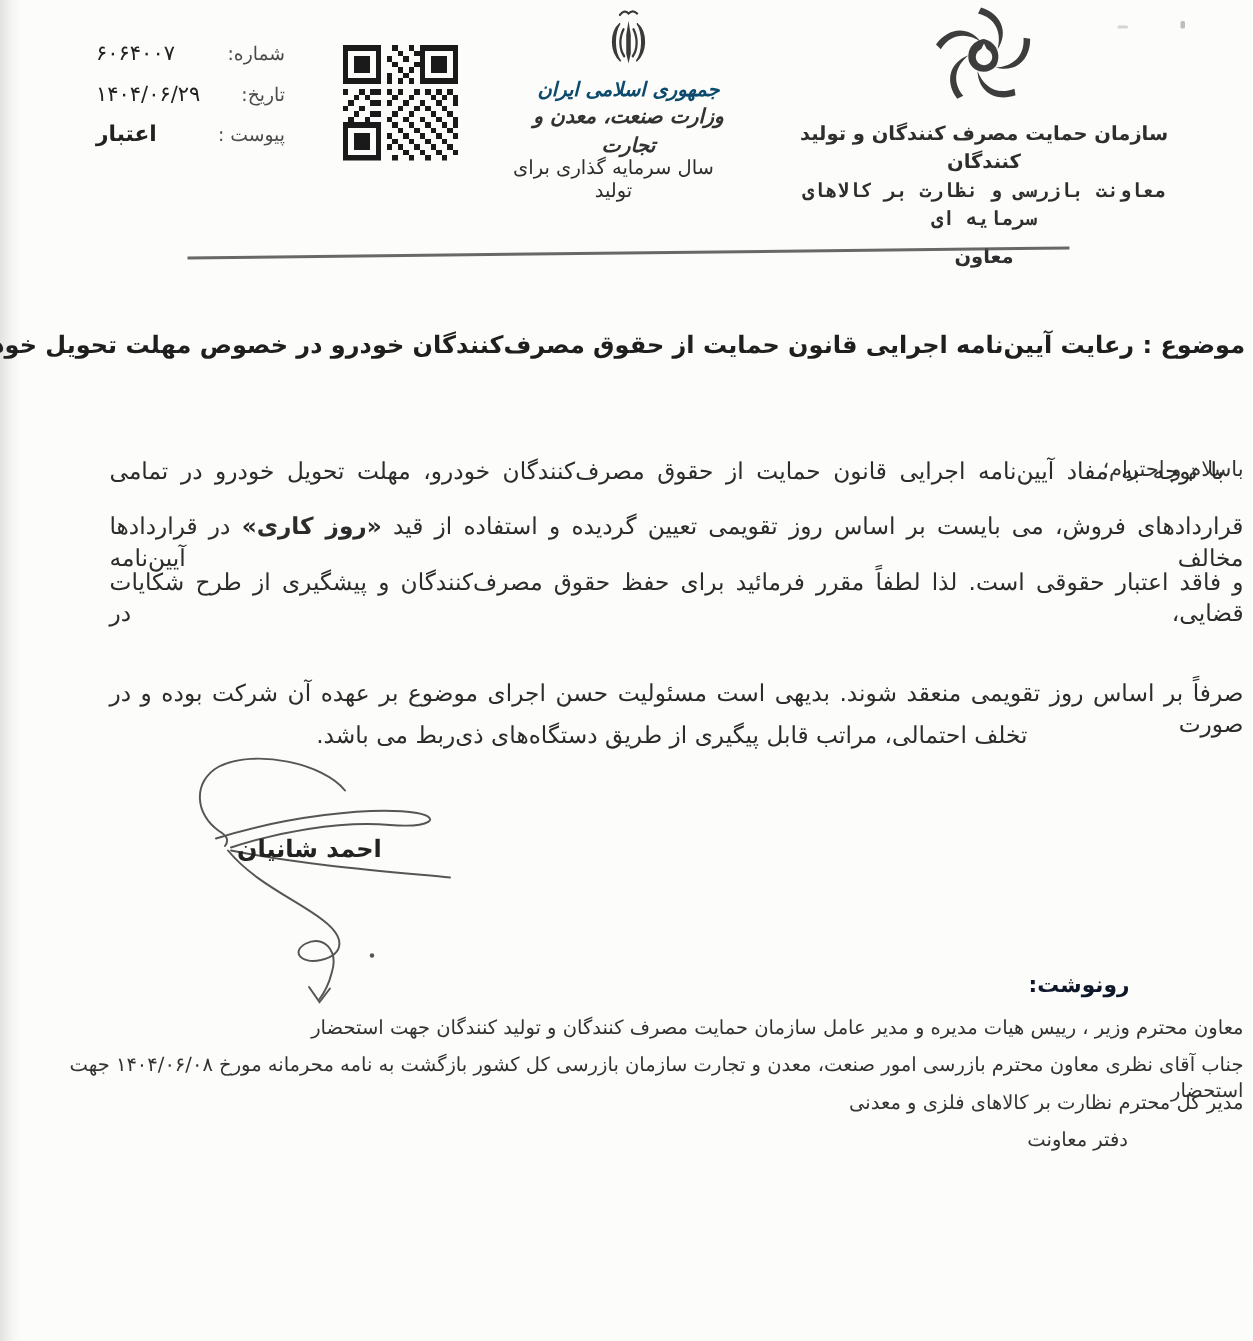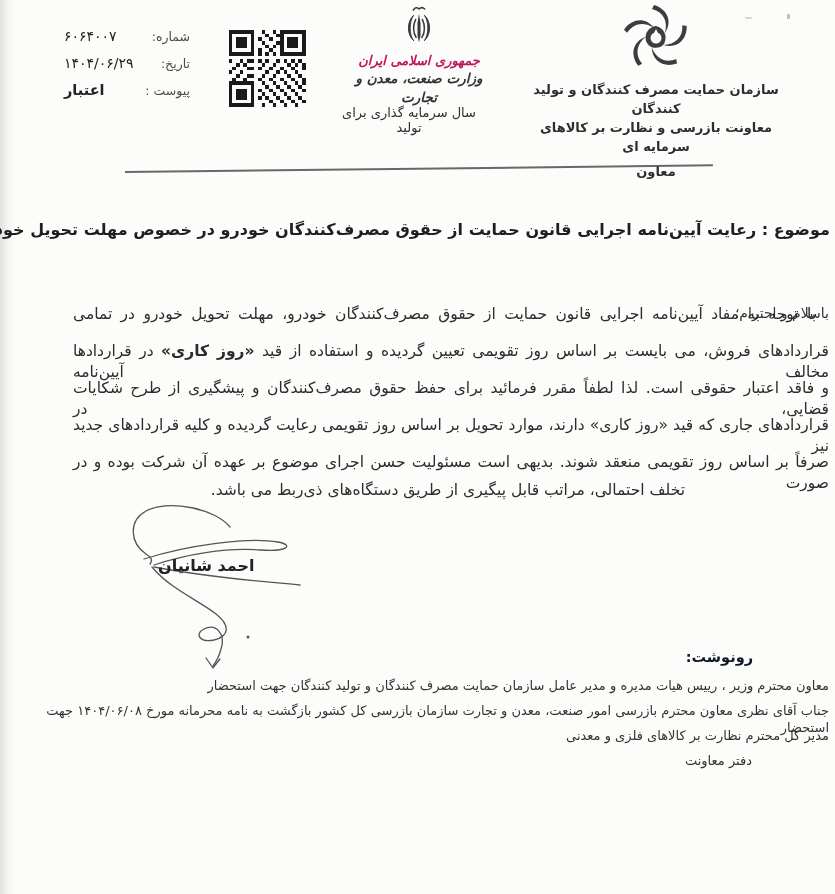--- a/index.html
+++ b/index.html
@@ -18,29 +18,29 @@
   .meta{position:absolute;left:64px;top:28px;width:126px;direction:rtl;}
   .mrow{display:flex;justify-content:space-between;align-items:baseline;height:27px;}
   .mlabel{font-size:12.5px;color:#4b4b4b;}
   .mvalue{font-size:14px;color:#222;direction:rtl;}
   .mvalue.bold{font-weight:bold;font-size:14.5px;}
   
   .qr{position:absolute;left:227px;top:30px;}
   
   .center-head{position:absolute;left:338px;top:6px;width:162px;text-align:center;direction:rtl;}
   .emblem{display:block;margin:0 auto 2px auto;}
-  .country{font-size:13px;font-weight:bold;font-style:italic;color:#be185d;line-height:17px;}
+  .country{font-size:13px;font-weight:bold;font-style:italic;color:#0c4a6e;line-height:17px;}
   .ministry{font-size:13.5px;font-weight:bold;font-style:italic;color:#333;line-height:19px;}
   .slogan{position:absolute;left:328px;top:105px;width:162px;text-align:center;
           font-size:13px;color:#2e2e2e;direction:rtl;}
   
   .org{position:absolute;left:528px;top:2px;width:256px;text-align:center;direction:rtl;}
   .org-logo{display:block;margin:0 auto;}
   .org-l1{font-size:13px;font-weight:bold;color:#2e2e2e;line-height:19px;margin-top:6px;}
-  .org-l2{font-size:13px;font-weight:bold;color:#2e2e2e;line-height:19px;}
+  .org-l2{font-size:13px;font-weight:bold;color:#2e2e2e;line-height:19px;font-family:Liberation Mono, monospace;}
   .org-l3{font-size:13px;font-weight:bold;color:#2e2e2e;line-height:19px;margin-top:6px;}
   
   .rule{position:absolute;left:125px;top:171px;width:588px;height:1.6px;background:#4e4e4e;
         transform:rotate(-0.65deg);transform-origin:left center;opacity:.85;}
   
   .subject{position:absolute;right:5px;top:220px;direction:rtl;white-space:nowrap;
            font-size:16px;font-weight:bold;color:#1f1f1f;}
   .salutation{position:absolute;right:6px;top:266px;direction:rtl;font-size:14px;color:#333;margin-top:39px;}
   
   .body{position:absolute;left:73px;right:6px;top:300px;height:215px;direction:rtl;
@@ -137,21 +137,20 @@
 
   <div class="rule"></div>
 
   <div class="subject">موضوع : رعایت آیین‌نامه اجرایی قانون حمایت از حقوق مصرف‌کنندگان خودرو در خصوص مهلت تحویل خودرو</div>
   <div class="salutation">باسلام و احترام؛</div>
 
   <div class="body">
     <div class="bline just b1">با توجه به مفاد آیین‌نامه اجرایی قانون حمایت از حقوق مصرف‌کنندگان خودرو، مهلت تحویل خودرو در تمامی</div>
     <div class="bline just b2"><span>قراردادهای فروش، می بایست بر اساس روز تقویمی تعیین گردیده و استفاده از قید </span><span class="bold-inline">«روز کاری»</span><span> در قراردادها مخالف آیین‌نامه</span></div>
     <div class="bline just b3">و فاقد اعتبار حقوقی است. لذا لطفاً مقرر فرمائید برای حفظ حقوق مصرف‌کنندگان و پیشگیری از طرح شکایات قضایی، در</div>
-    <div class="bline just b4">قراردادهای جاری که قید «روز کاری» دارند، موارد تحویل بر اساس روز تقویمی رعایت گردیده و کلیه قراردادهای جدید نیز</div>
     <div class="bline just b5">صرفاً بر اساس روز تقویمی منعقد شوند. بدیهی است مسئولیت حسن اجرای موضوع بر عهده آن شرکت بوده و در صورت</div>
     <div class="bline b6">تخلف احتمالی، مراتب قابل پیگیری از طریق دستگاه‌های ذی‌ربط می باشد.</div>
   </div>
 
   <svg class="sig" width="210" height="175" viewBox="0 0 210 175" fill="none" stroke="#555555" stroke-width="1.3" stroke-linecap="round" aria-hidden="true">
     <path d="M122 30 C 108 12 62 2 38 14 C 20 24 22 46 38 57 C 43 60 45 63 42 67"></path>
     <path d="M36 62 C 80 48 140 40 170 45 C 186 48 180 55 152 53 C 118 50 76 58 46 68"></path>
     <path d="M46 70 C 96 80 150 84 192 88"></path>
     <path d="M44 70 C 62 92 92 104 108 117 C 122 128 122 139 106 143 C 92 146 86 137 96 132 C 108 126 118 137 113 152 C 111 160 108 165 105 169"></path>
     <path d="M98 161 L105 171 L112 162"></path>

